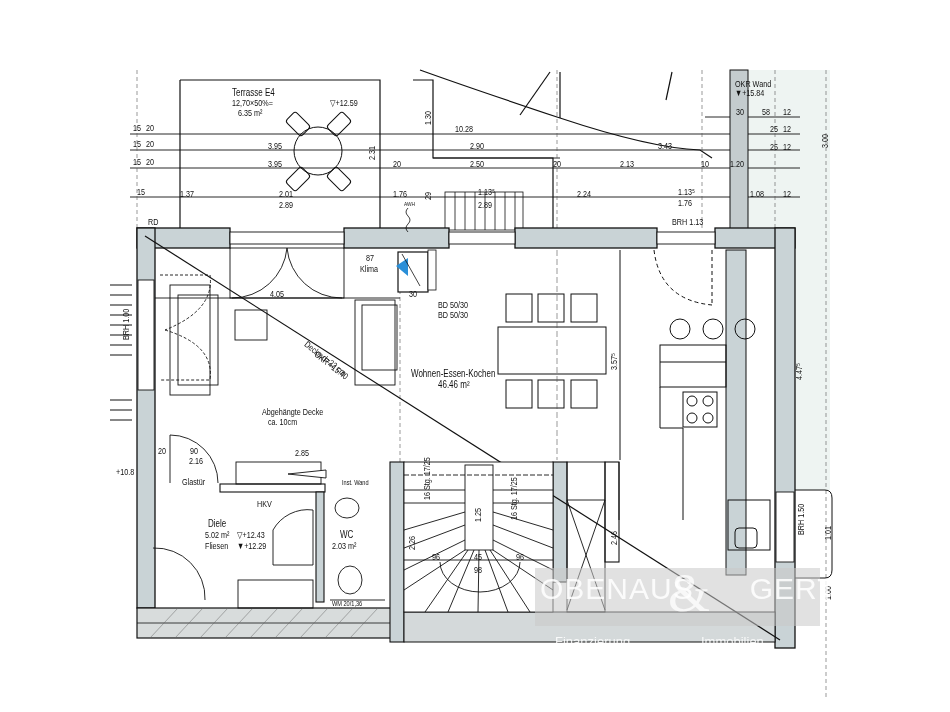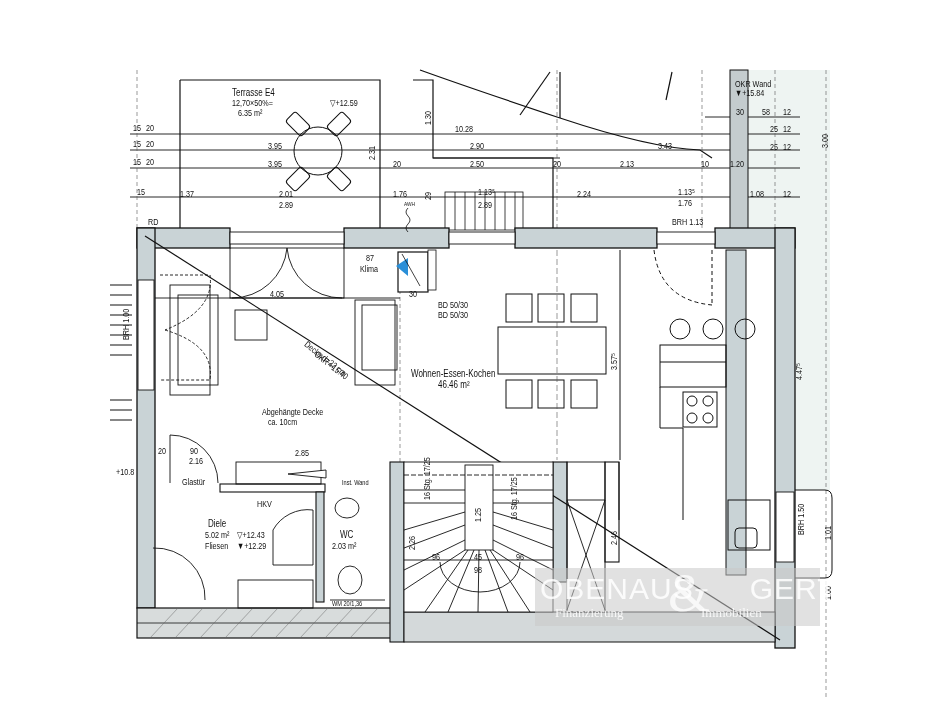--- a/index.html
+++ b/index.html
@@ -4,21 +4,21 @@
 <style>
   html,body{margin:0;padding:0;background:#ffffff;}
   body{width:950px;height:712px;position:relative;overflow:hidden;font-family:"Liberation Sans Narrow","Liberation Sans",sans-serif;}
   #plan{position:absolute;left:0;top:0;width:950px;height:712px;}
   .lbl{position:absolute;font-family:"Liberation Sans",sans-serif;font-size:9px;color:#111;line-height:1;white-space:nowrap;transform:scaleX(0.8);transform-origin:left top;}
   .lbl.big{font-size:10px;}
   .lbl.v{transform:rotate(-90deg) scaleX(0.8);transform-origin:left top;}
   .wm{position:absolute;left:535px;top:568px;width:285px;height:58px;background:rgba(200,200,200,0.55);}
   .wm-title{position:absolute;left:540px;top:572px;font-family:"Liberation Sans",sans-serif;font-size:30px;color:rgba(255,255,255,0.85);letter-spacing:1px;white-space:nowrap;text-align:right;}
   .wm-amp{position:absolute;left:668px;top:562px;font-family:"Liberation Serif",serif;font-size:54px;color:rgba(255,255,255,0.75);}
-  .wm-sub{position:absolute;font-family:Liberation Serif, serif;font-size:13px;color:rgba(255,255,255,0.85);white-space:nowrap;}
+  .wm-sub{position:absolute;font-family:Liberation Sans, sans-serif;font-size:13px;color:rgba(255,255,255,0.85);white-space:nowrap;margin-top:29px;}
 </style>
 </head>
 <body>
 
 <svg id="plan" viewBox="0 0 950 712" xmlns="http://www.w3.org/2000/svg">
 
   <rect x="748" y="70" width="82" height="160" fill="#eef4f2"></rect>
   <rect x="790" y="230" width="40" height="260" fill="#eef4f2"></rect>
 
   <g stroke="#111" fill="none" stroke-width="1.2">

